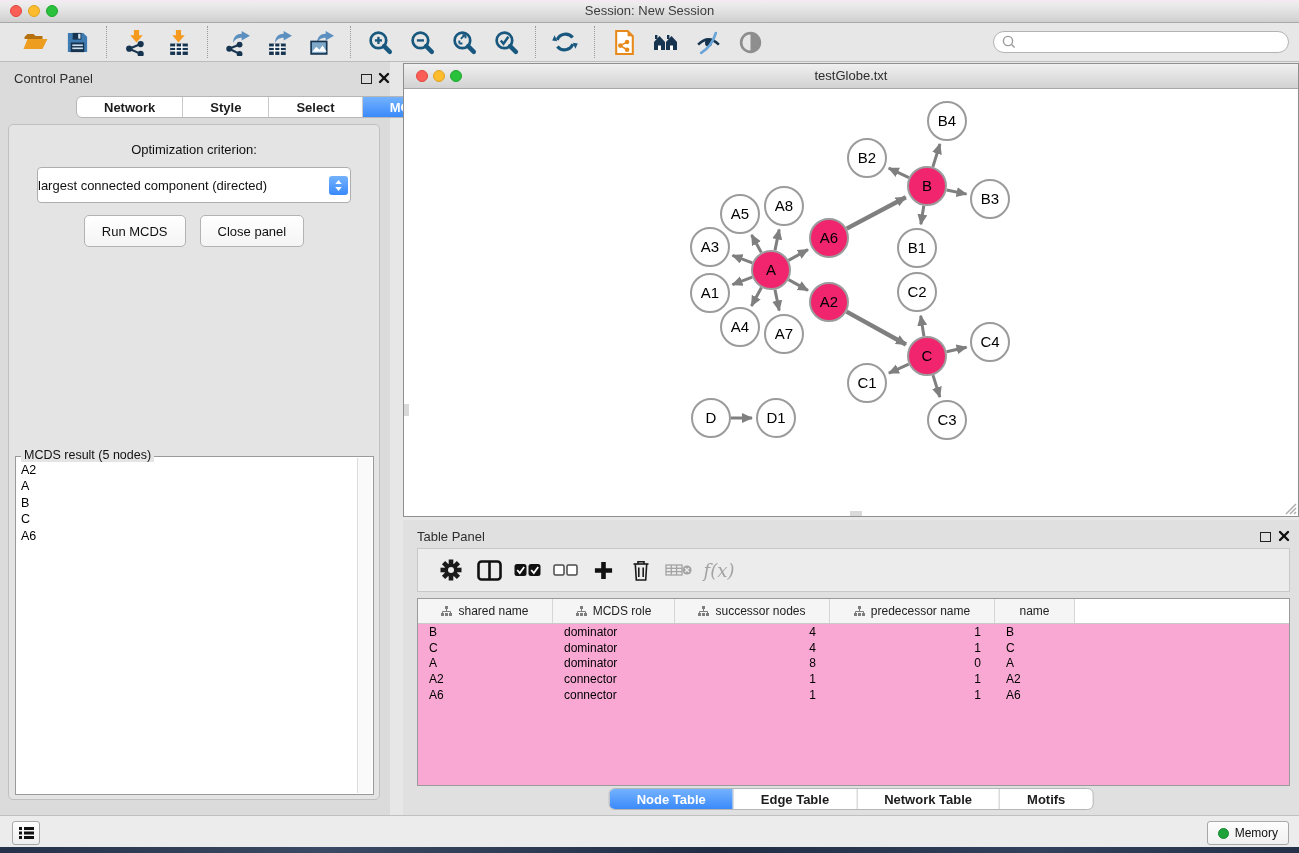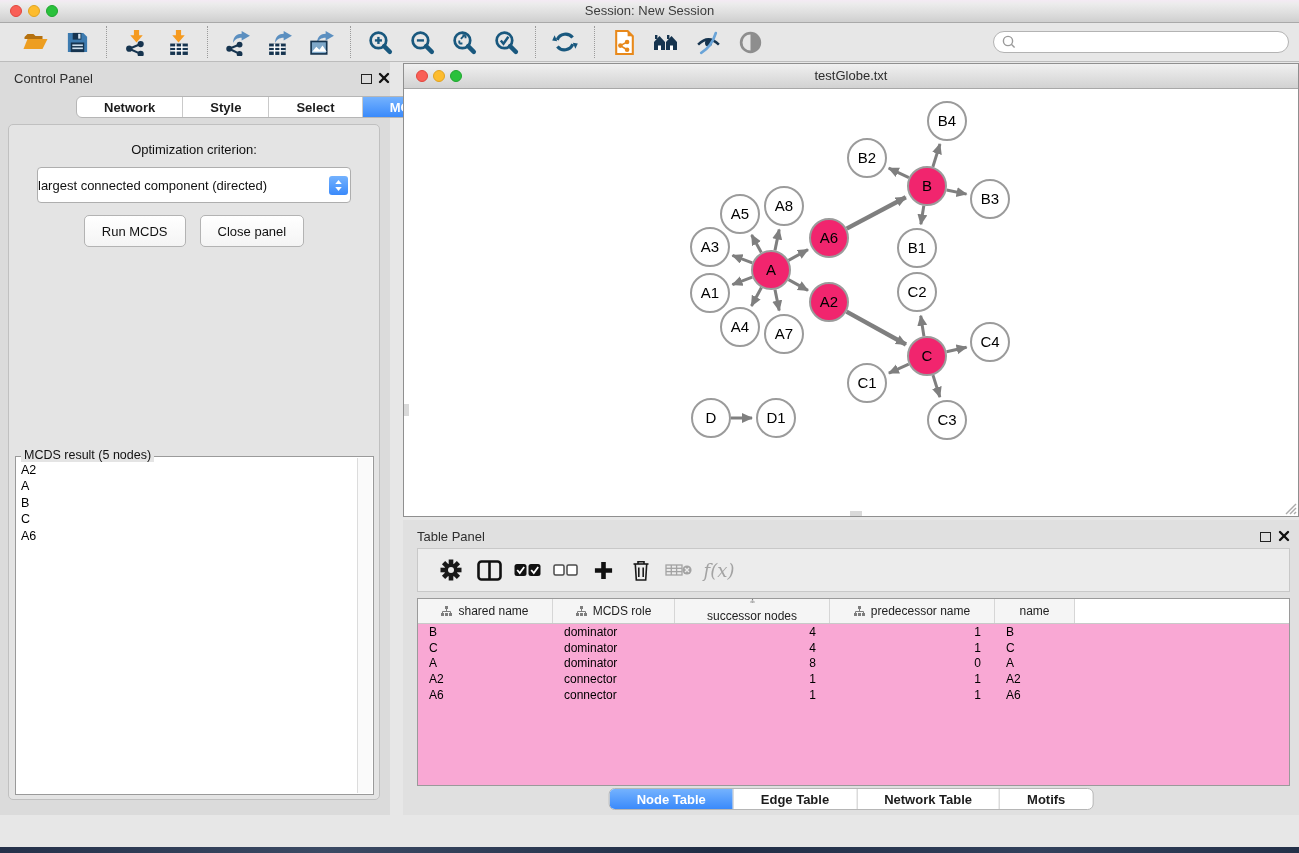--- a/index.html
+++ b/index.html
@@ -553,21 +553,21 @@
               </g>
               <g stroke="#7d7d7d" stroke-width="1">
                 <line x1="5.5" y1="3" x2="5.5" y2="5.5"></line>
                 <line x1="1.5" y1="5.5" x2="9.5" y2="5.5"></line>
                 <line x1="1.5" y1="5.5" x2="1.5" y2="7"></line>
                 <line x1="9.5" y1="5.5" x2="9.5" y2="7"></line>
               </g>
             </svg>
             <span>MCDS role</span>
           </div>
-          <div class="thcell" style="width: 155px; flex-direction: column;">
+          <div class="thcell" style="width: 155px;">
             <svg width="11" height="11" viewBox="0 0 11 11">
               <g fill="#7d7d7d">
                 <rect x="4" y="0" width="3" height="3"></rect>
                 <rect x="0" y="7" width="3" height="3"></rect>
                 <rect x="4" y="7" width="3" height="3"></rect>
                 <rect x="8" y="7" width="3" height="3"></rect>
               </g>
               <g stroke="#7d7d7d" stroke-width="1">
                 <line x1="5.5" y1="3" x2="5.5" y2="5.5"></line>
                 <line x1="1.5" y1="5.5" x2="9.5" y2="5.5"></line>
@@ -639,14 +639,32 @@
     </div>
 
     <div class="segs tp-tabs">
       <div class="seg active">Node Table</div>
       <div class="seg">Edge Table</div>
       <div class="seg">Network Table</div>
       <div class="seg">Motifs</div>
     </div>
   </div>
 
+  <div class="statusbar">
+    <div class="sb-left-btn">
+      <svg width="17" height="16" viewBox="0 0 17 16">
+          <g fill="#111">
+            <rect x="1" y="2" width="3" height="3"></rect>
+            <rect x="6" y="2" width="10" height="3"></rect>
+            <rect x="1" y="6.5" width="3" height="3"></rect>
+            <rect x="6" y="6.5" width="10" height="3"></rect>
+            <rect x="1" y="11" width="3" height="3"></rect>
+            <rect x="6" y="11" width="10" height="3"></rect>
+          </g>
+        </svg>
+    </div>
+    <div class="memory-btn">
+      <span class="mem-dot"></span>
+      <span>Memory</span>
+    </div>
+  </div>
   <div class="desktop"></div>
 </div>
 
 </body></html>

